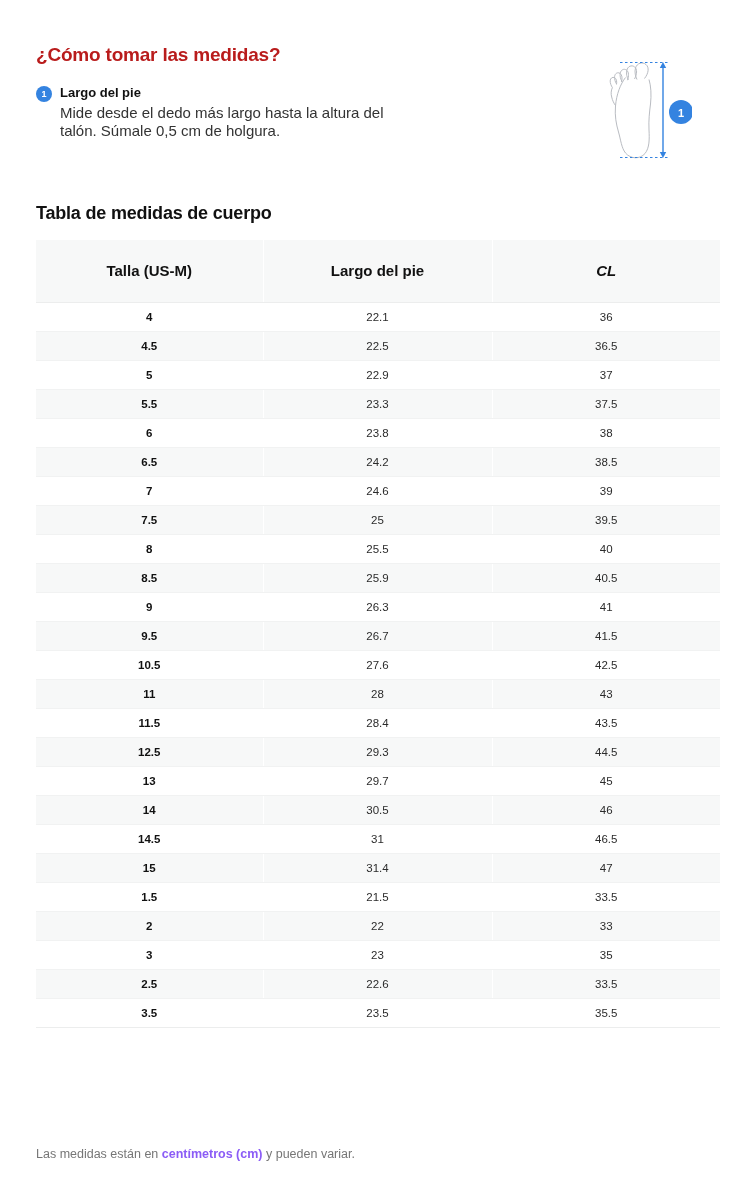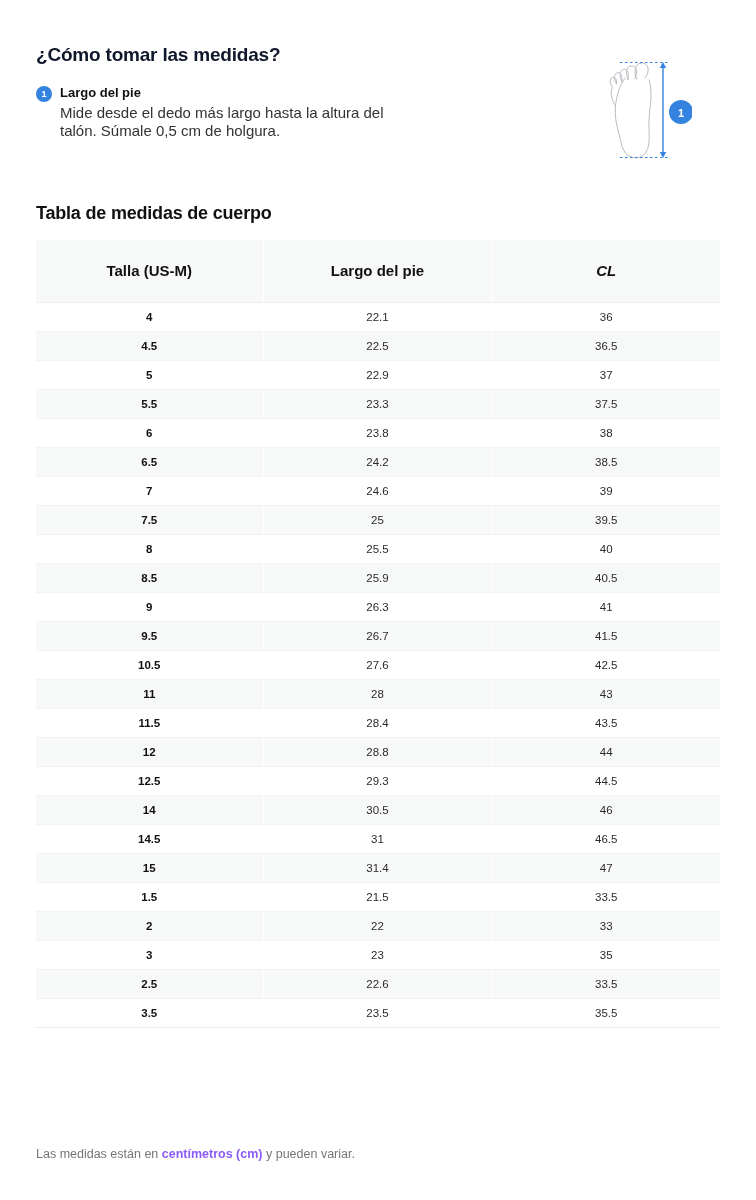--- a/index.html
+++ b/index.html
@@ -26,21 +26,21 @@
   }
 
   
   .howto-title {
     position: absolute;
     left: 36px;
     top: 30px;
     font-size: 19px;
     font-weight: bold;
     letter-spacing: -0.2px;
-    color: #0f172a;
+    color: #b91c1c;
     line-height: 24px;
   }
 
   .step-block {
     position: absolute;
     left: 36px;
     top: 84px;
     width: 400px;
   }
   .step-row {
@@ -321,30 +321,30 @@
             <td class="size-col">11</td>
             <td>28</td>
             <td>43</td>
           </tr>
           <tr>
             <td class="size-col">11.5</td>
             <td>28.4</td>
             <td>43.5</td>
           </tr>
           <tr>
-            <td class="size-col">12</td>
-            <td>28.8</td>
-            <td>44</td>
-          </tr>
-          <tr>
             <td class="size-col">12.5</td>
             <td>29.3</td>
             <td>44.5</td>
           </tr>
           <tr>
+            <td class="size-col">13</td>
+            <td>29.7</td>
+            <td>45</td>
+          </tr>
+          <tr>
             <td class="size-col">14</td>
             <td>30.5</td>
             <td>46</td>
           </tr>
           <tr>
             <td class="size-col">14.5</td>
             <td>31</td>
             <td>46.5</td>
           </tr>
           <tr>

